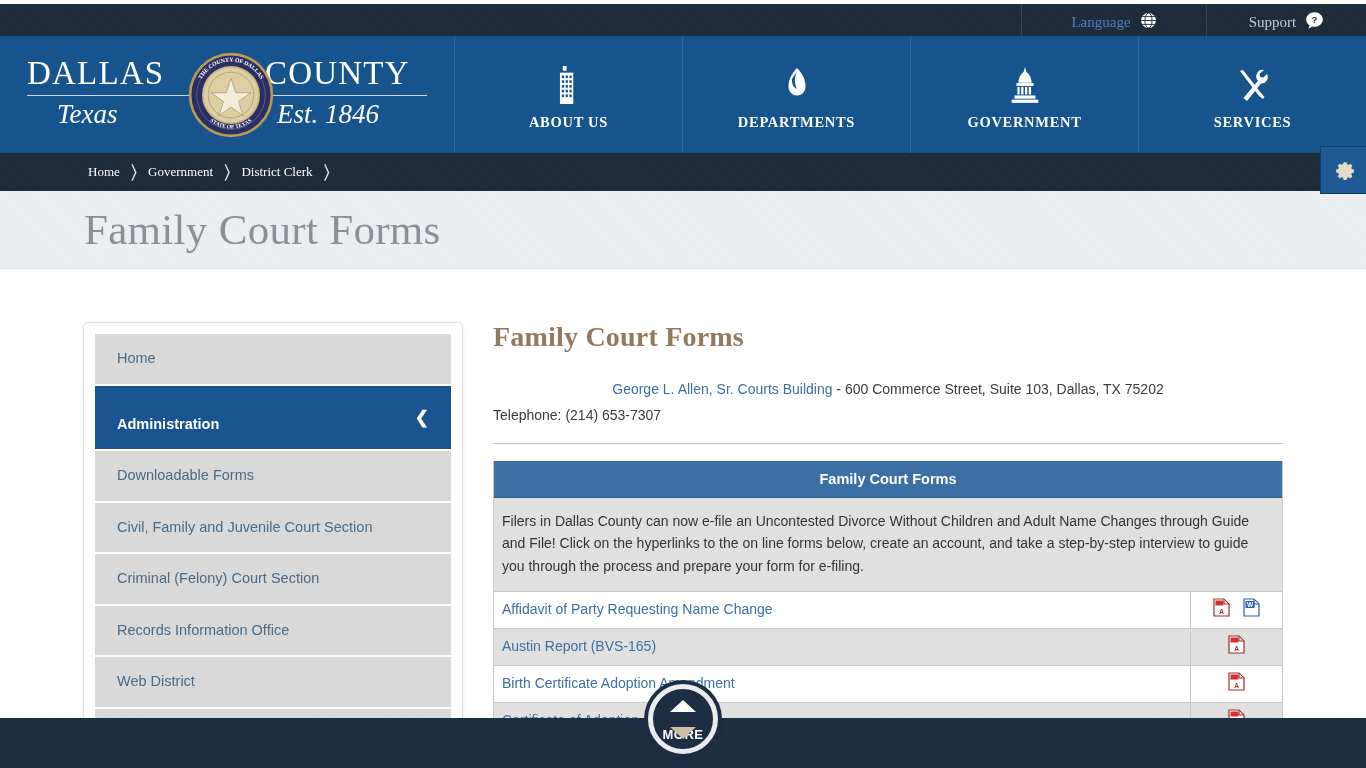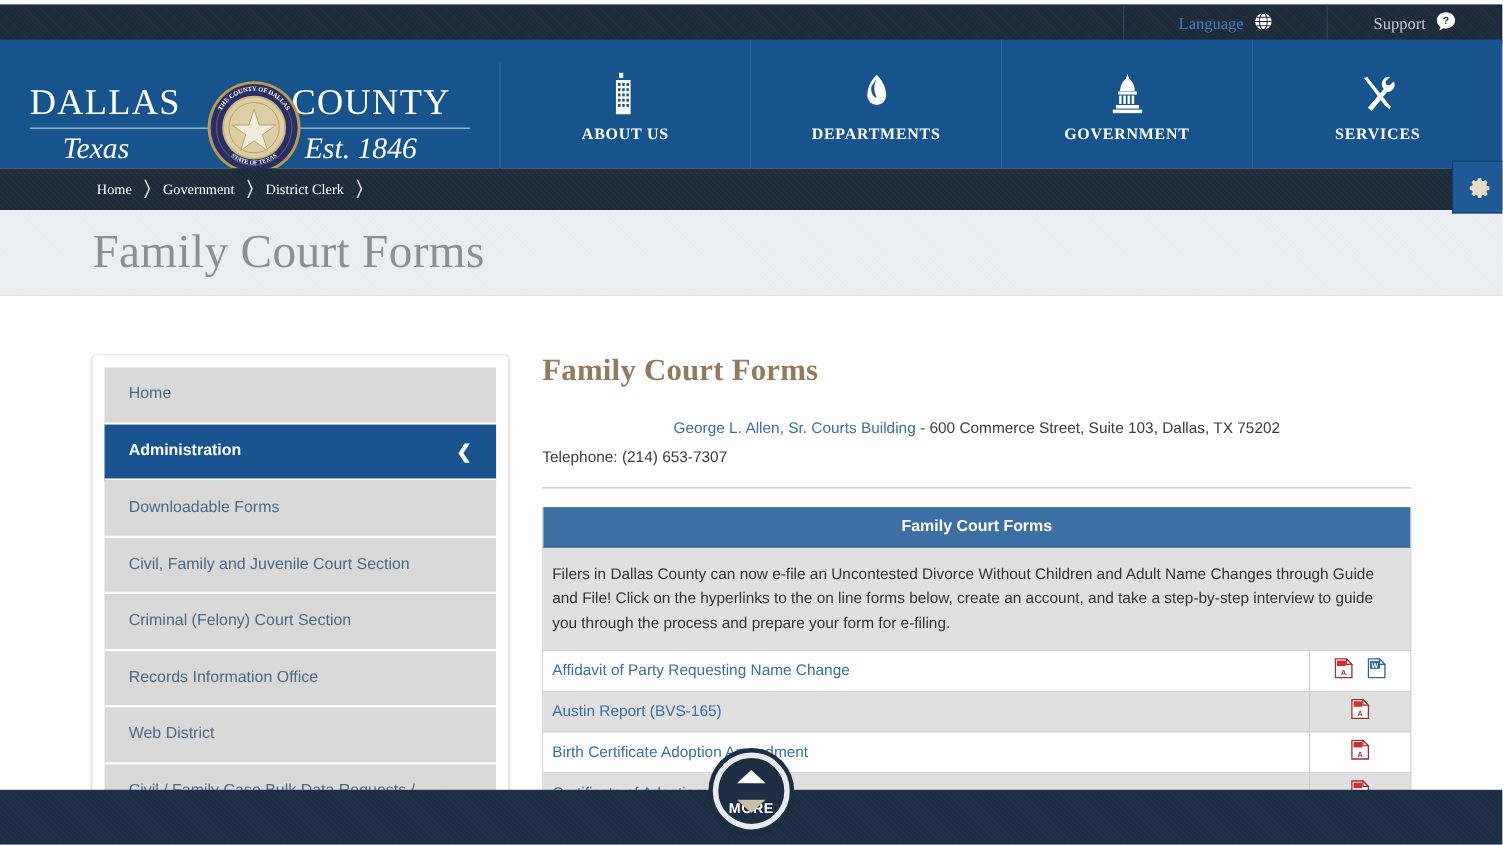--- a/index.html
+++ b/index.html
@@ -36,21 +36,20 @@
   
   .header {
     position: absolute; top: 36px; left: 0; width: 1366px; height: 117px;
     background: #17548e;
     display: flex;
   }
   .brand {
     width: 455px; height: 117px; position: relative;
     display: flex; align-items: center; justify-content: center;
     border-right: 1px solid #2d66a0;
-    margin-top: 21px;
   }
   .brand-inner { position: relative; width: 400px; height: 92px; }
   .brand-word {
     position: absolute; color: #ffffff;
     font-family: "Liberation Serif", serif; font-weight: normal;
   }
   .bw-dallas { left: 0px;  top: 6px;  font-size: 33px; letter-spacing: 1.2px; }
   .bw-county { left: 238px;top: 6px;  font-size: 33px; letter-spacing: 1.2px; }
   .bw-texas  { left: 30px; top: 50px; font-size: 27px; font-style: italic; }
   .bw-est    { left: 250px;top: 50px; font-size: 27px; font-style: italic; }
@@ -122,21 +121,21 @@
   .side-item {
     background: #d9d9d9; border-bottom: 2px solid #ffffff;
     padding: 15px 22px; min-height: 48px;
     display: flex; align-items: center; justify-content: space-between;
     cursor: pointer;
   }
   .side-item span.lbl {
     color: #4a6a84; font-size: 14.5px; line-height: 1.35;
   }
   .side-item.active { background: #1a5490; }
-  .side-item.active span.lbl { color: #ffffff; font-weight: bold; }
+  .side-item.active span.lbl { color: #ffffff; font-weight: bold; margin-top: 14px; }
   .chev-left { color: #ffffff; font-size: 17px; line-height: 1; font-weight: bold; }
 
   
   .maincol { position: absolute; left: 493px; top: 52px; width: 790px; }
   .maincol h2 {
     font-family: "Liberation Serif", serif; font-weight: bold;
     font-size: 28px; color: #937a5e; letter-spacing: .2px;
   }
   .addr { margin-top: 26px; font-size: 14px; color: #3c3c3c; line-height: 1.55; text-align: center; }
   .addr a { color: #3c6fa4; text-decoration: none; }

